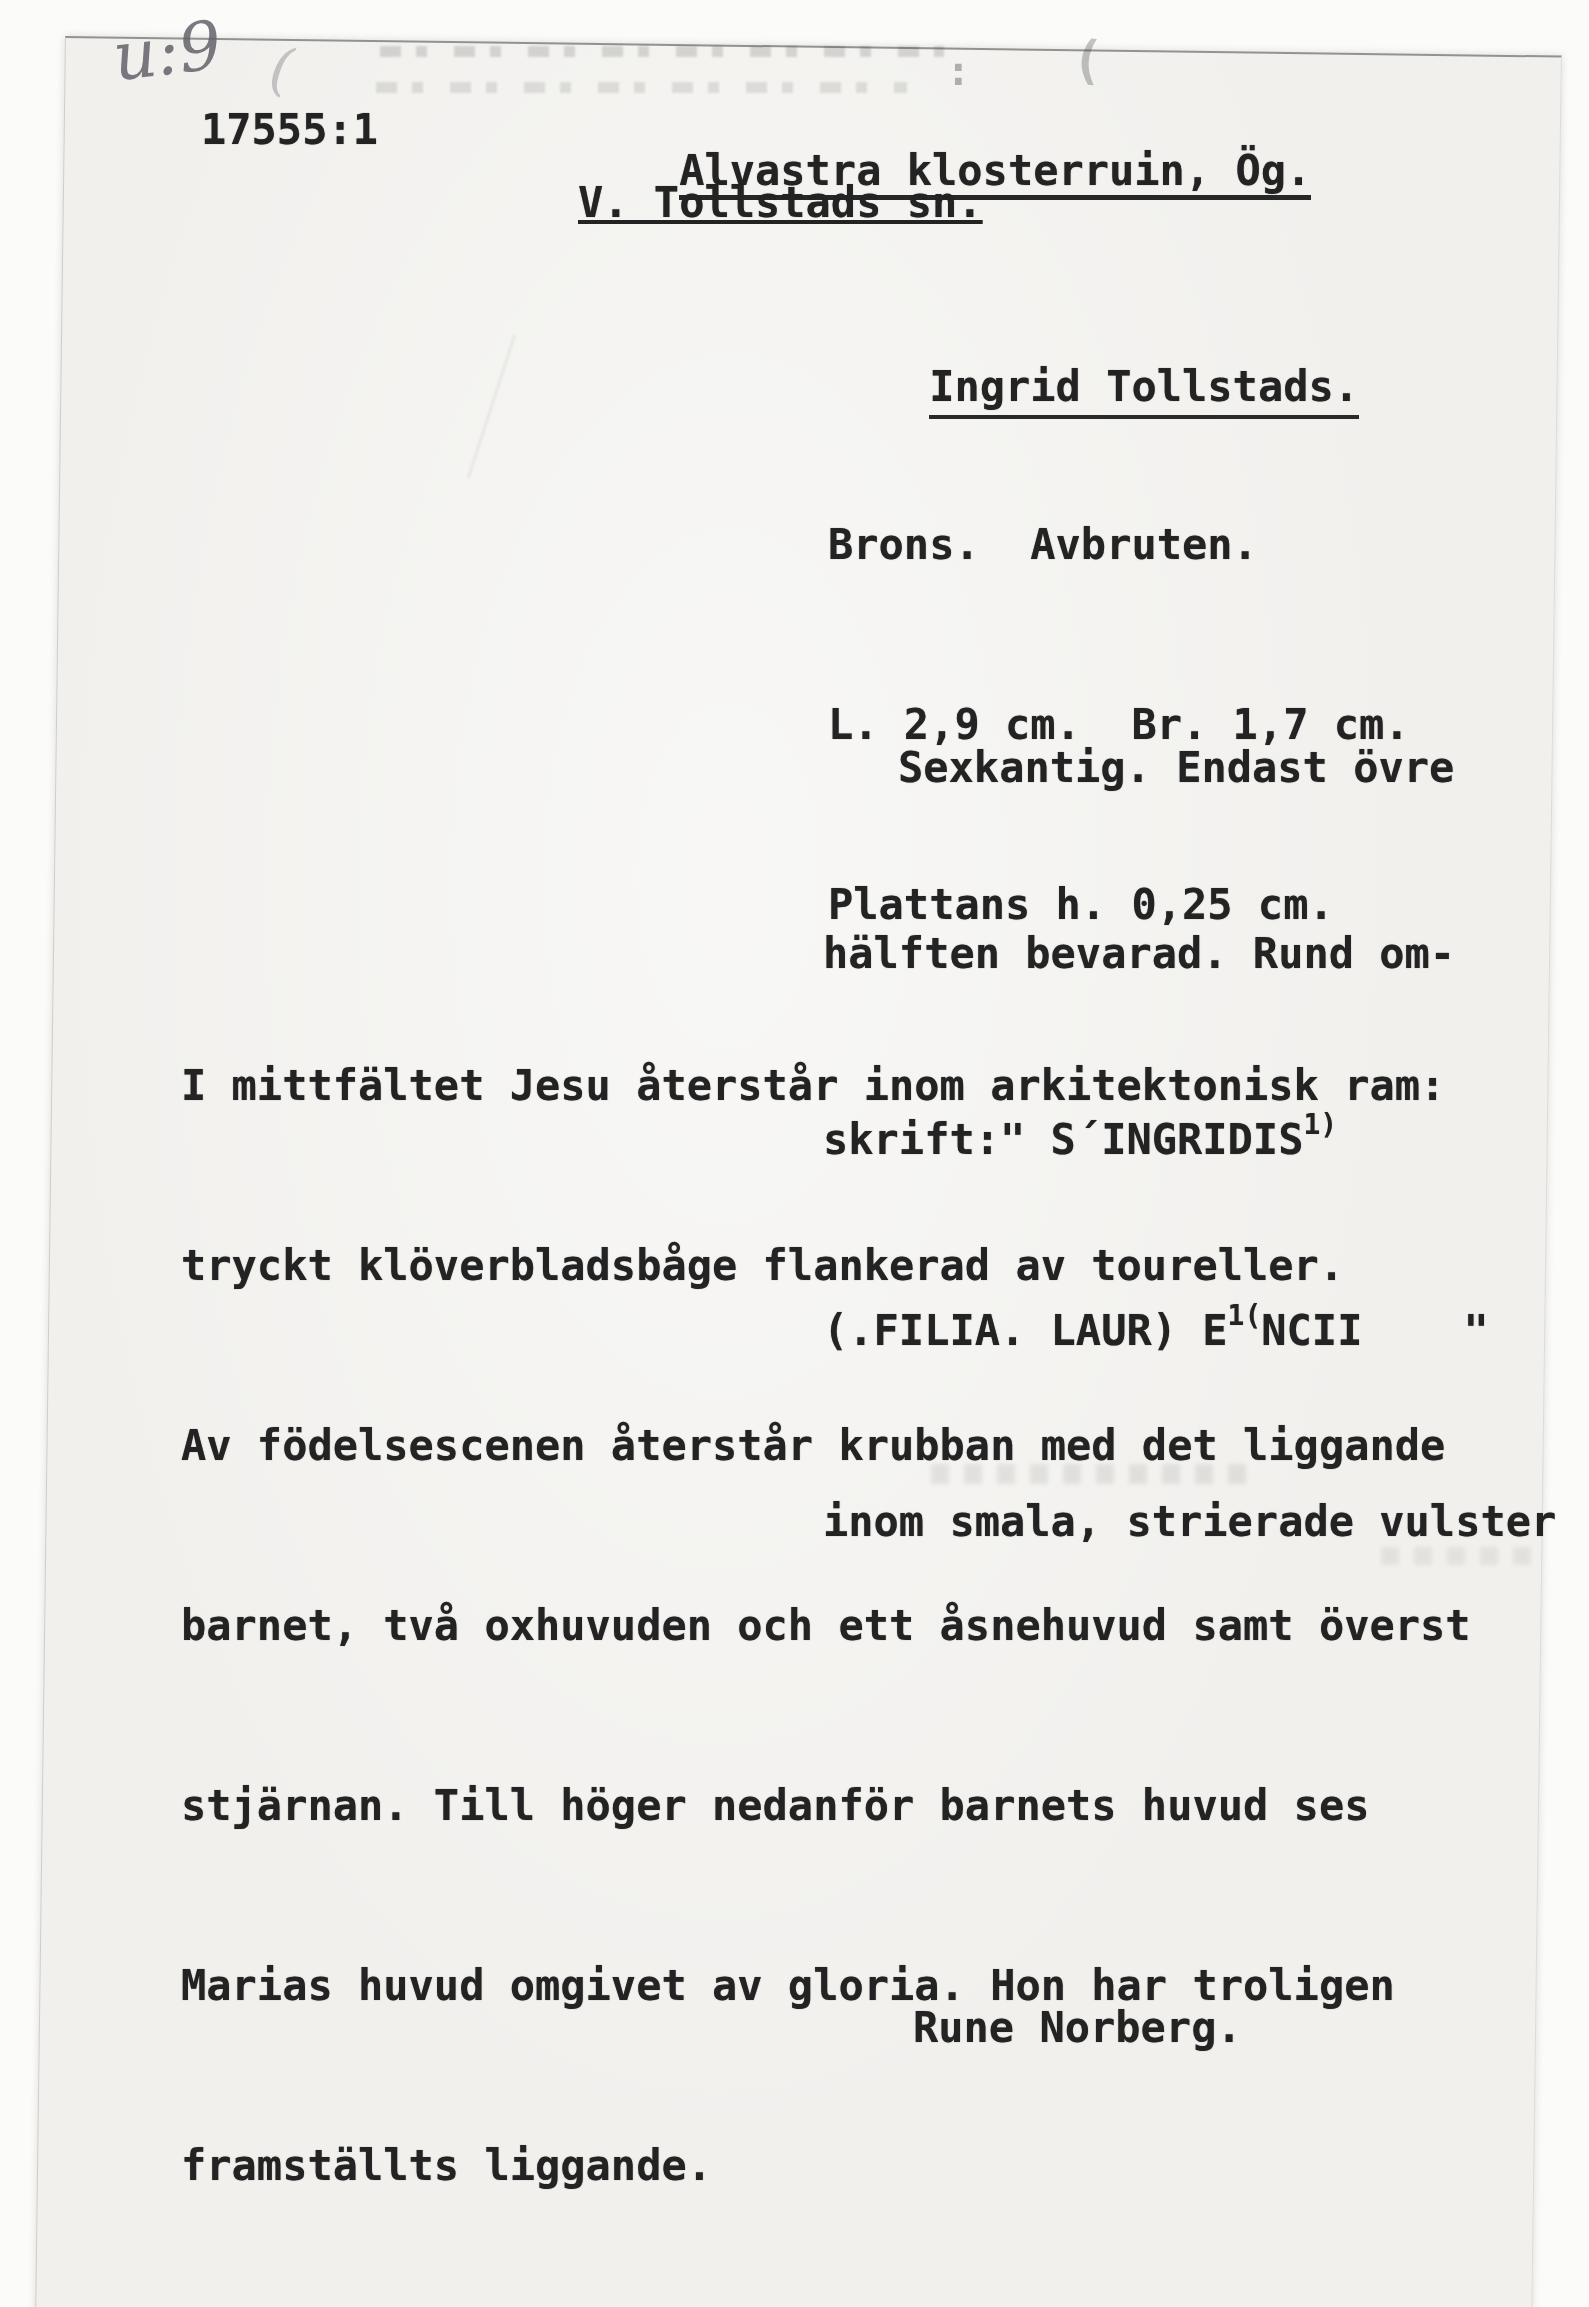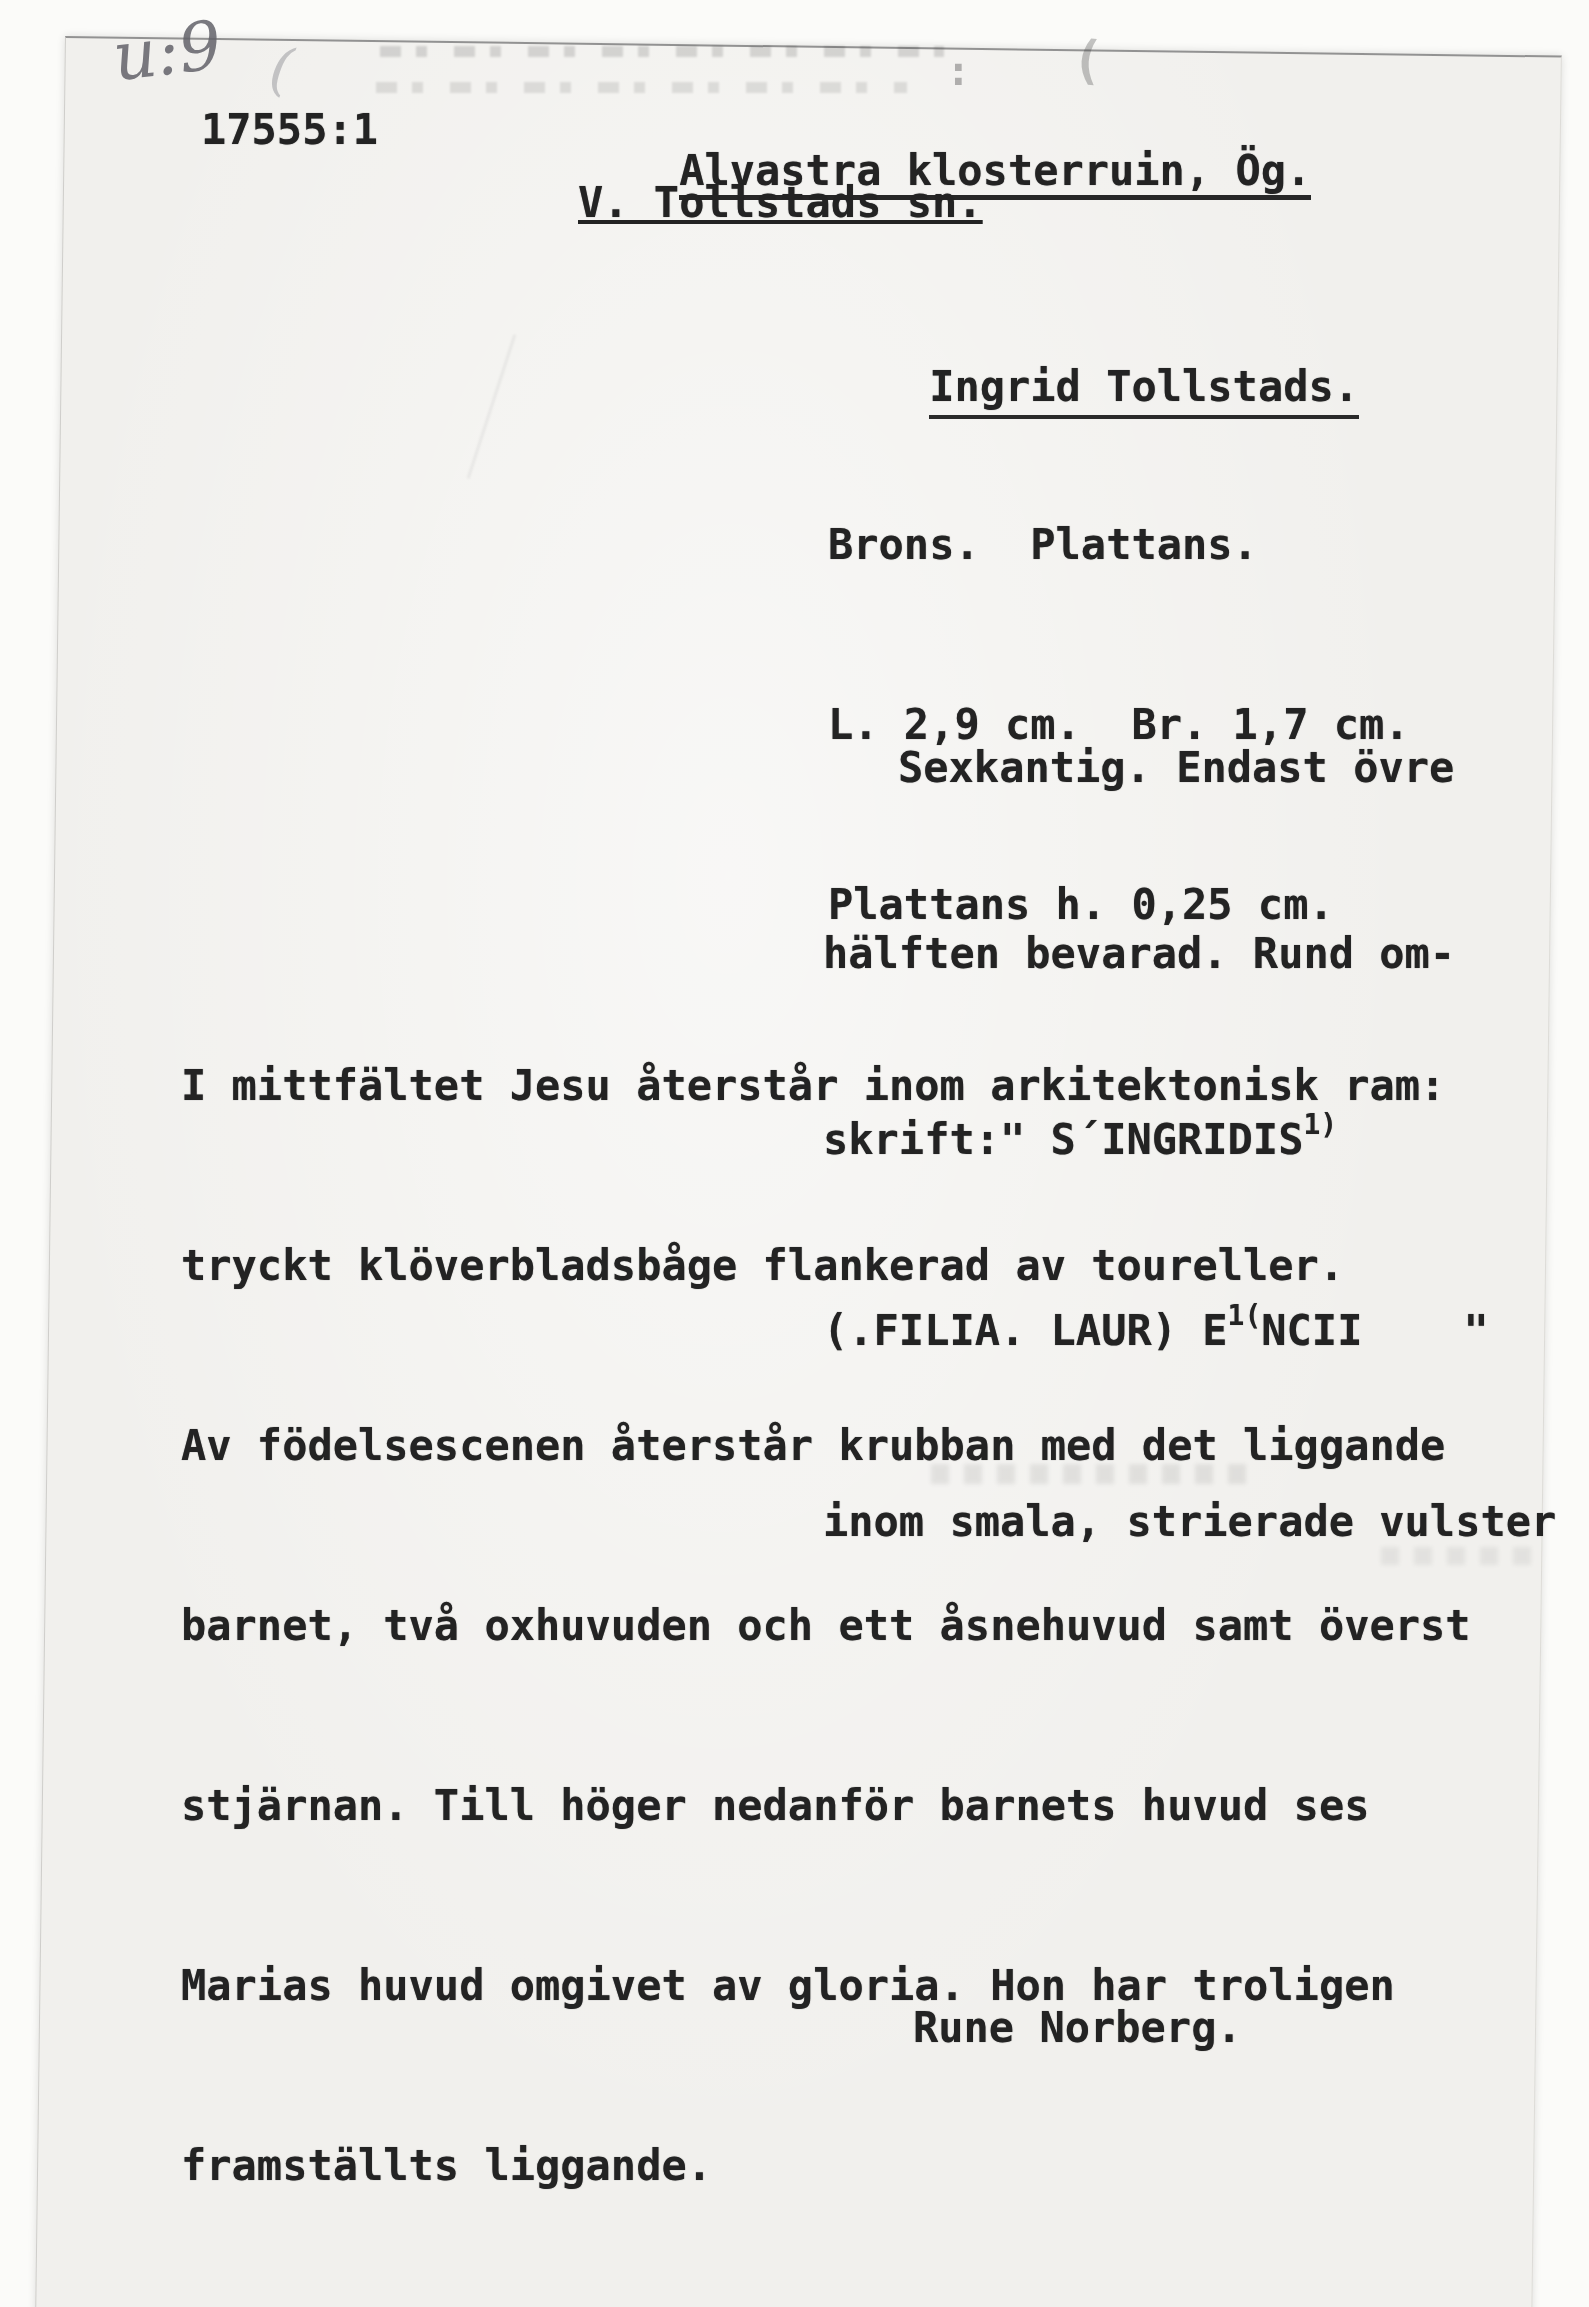--- a/index.html
+++ b/index.html
@@ -83,21 +83,21 @@
   <div class="typed single" style="left:578px; top:96px;">
     <span class="underlined">Alvastra klosterruin, Ög.</span>
   </div>
   <div class="typed single" style="left:578px; top:178px;text-decoration:underline;">V. Tollstads sn.</div>
 
   <div class="typed single" style="left:828px; top:312px;">
     <span class="underlined-thin">Ingrid Tollstads.</span>
   </div>
 
   <div class="typed" style="left:828px; top:395px;">
-    <div>Brons.  Plattans.</div>
+    <div>Brons.  Avbruten.</div>
     <div>L. 2,9 cm.  Br. 1,7 cm.</div>
     <div>Plattans h. 0,25 cm.</div>
   </div>
 
   <div class="typed desc-block" style="left:823px; top:613px;">
     <div class="indent3">Sexkantig. Endast övre</div>
     <div>hälften bevarad. Rund om-</div>
     <div><span>skrift:" S´INGRIDIS</span><span class="sup">1)</span></div>
     <div><span>(.FILIA. LAUR) E</span><span class="sup">1(</span><span>NCII    "</span></div>
     <div>inom smala, strierade vulster</div>

